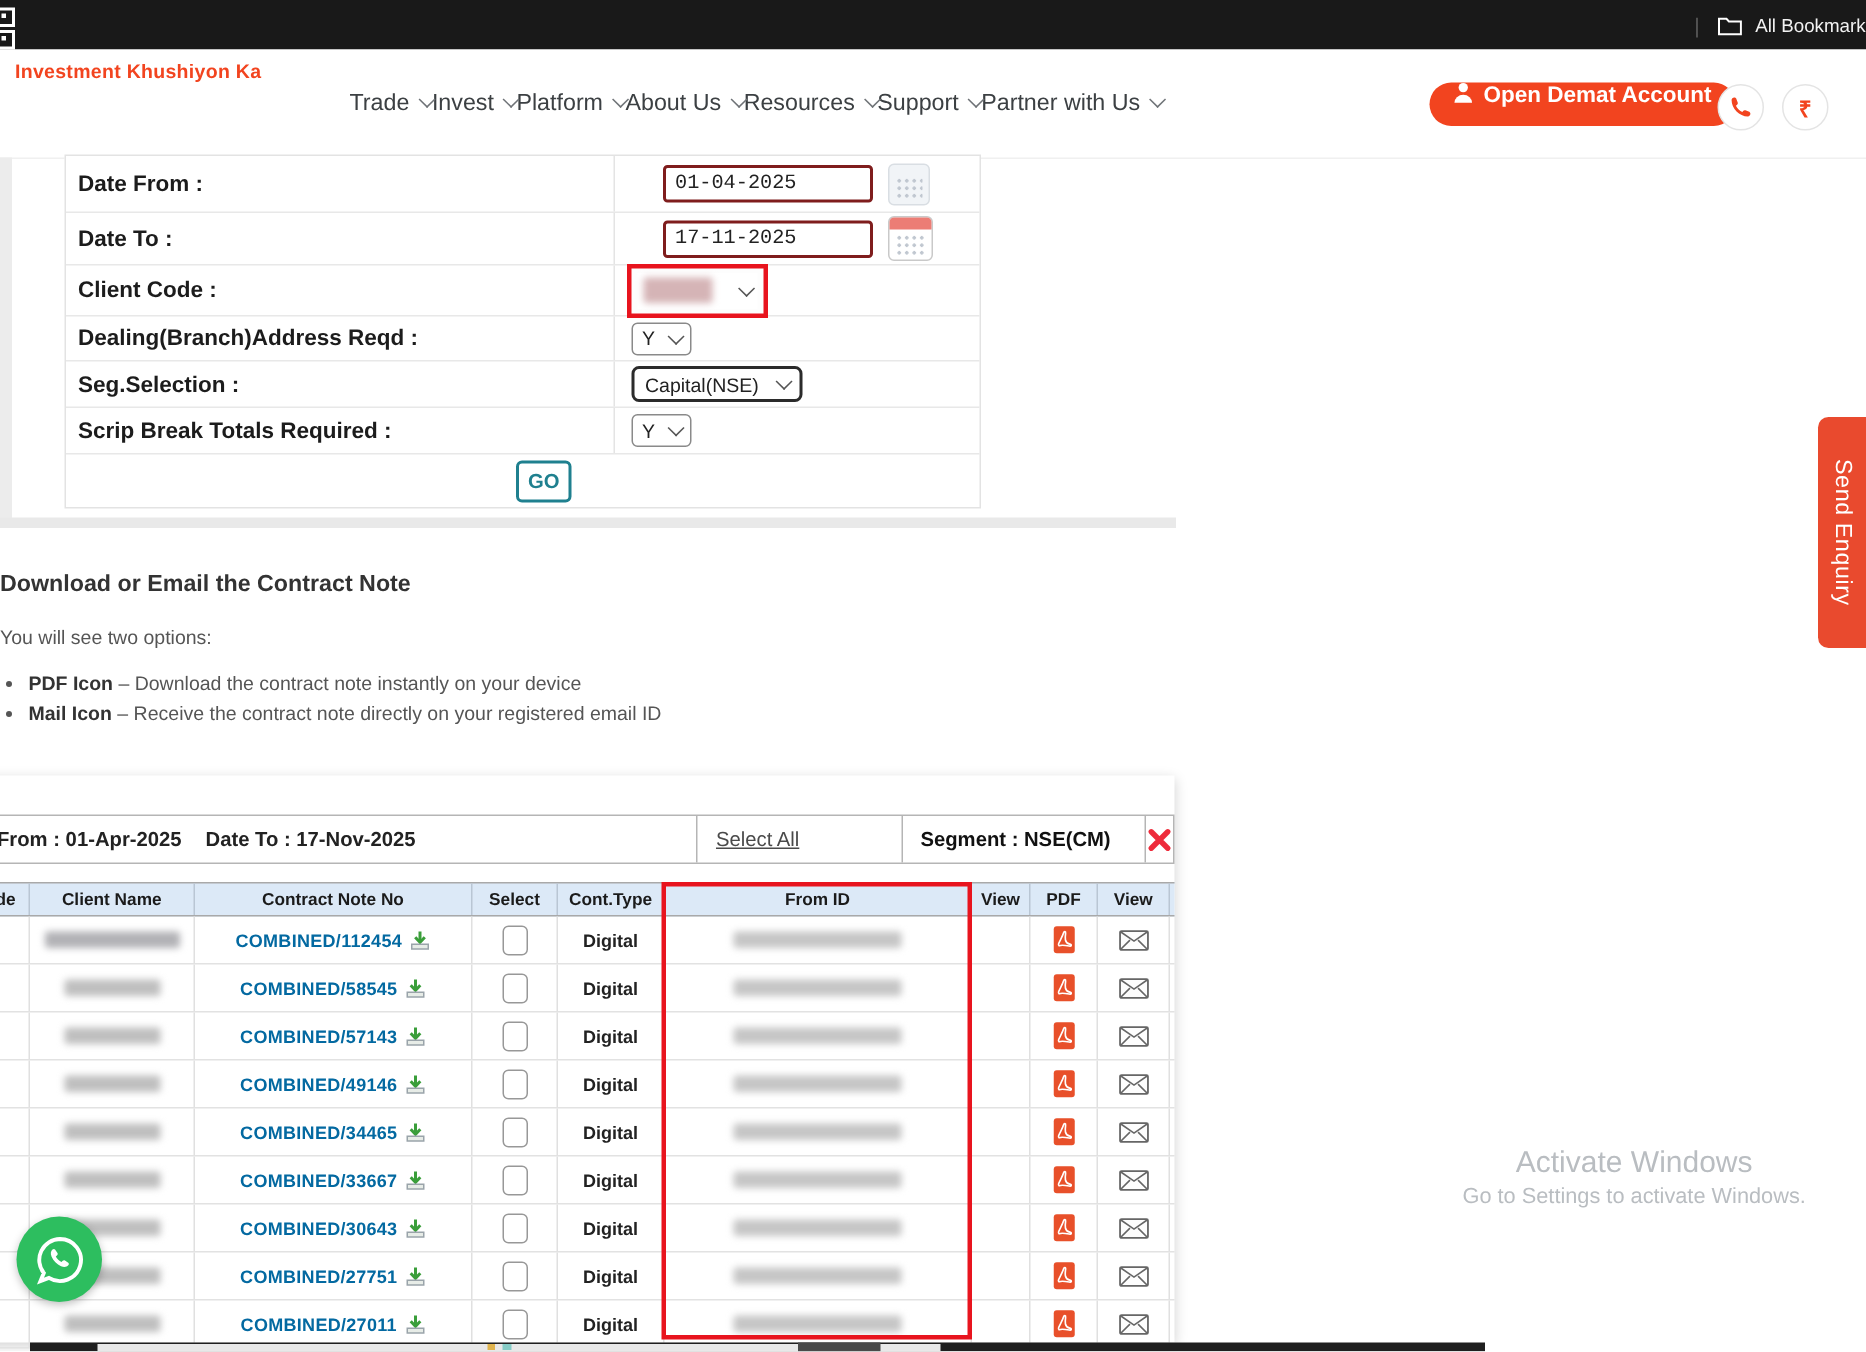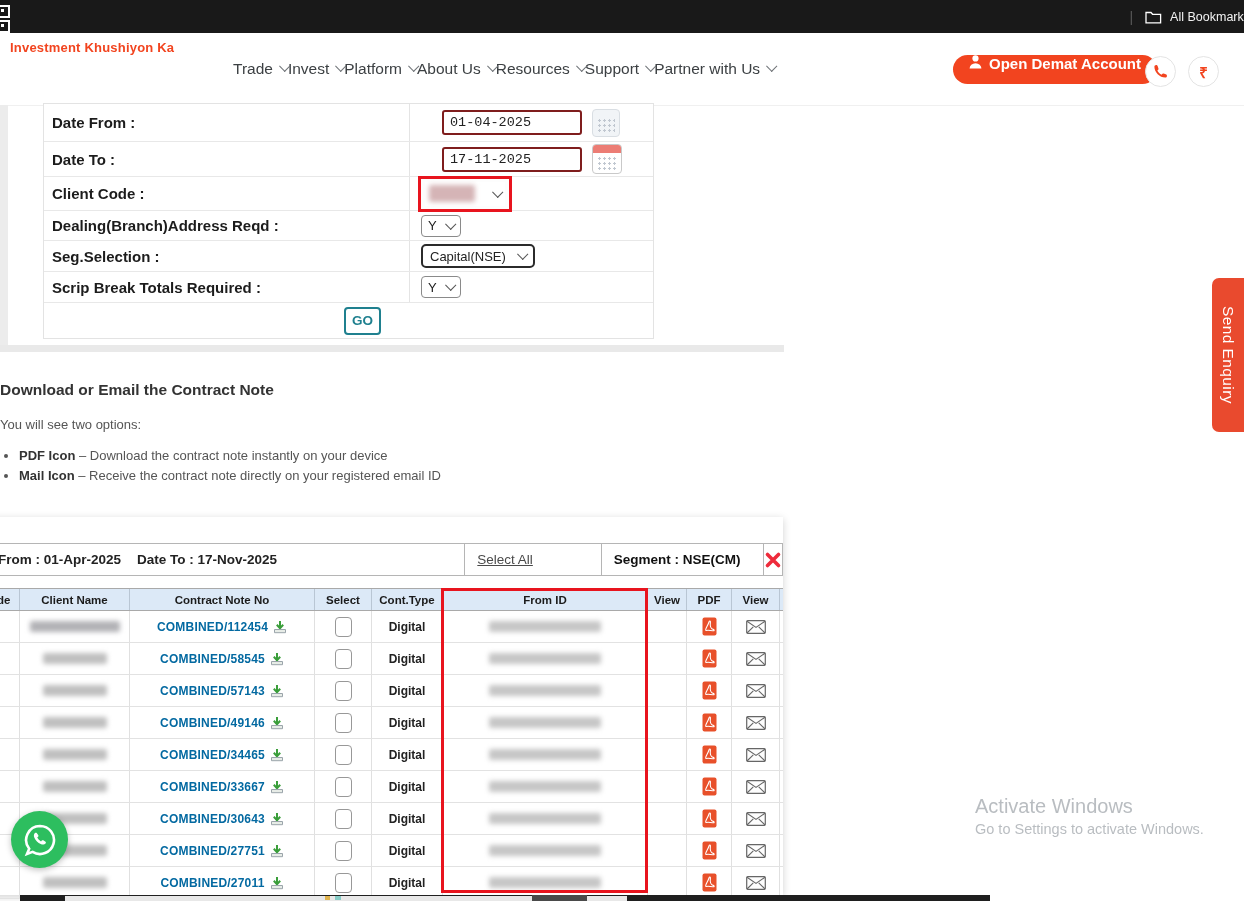--- a/index.html
+++ b/index.html
@@ -103,21 +103,21 @@
   .icon-btn{cursor:pointer;display:inline-flex;}
   .red-overlay{position:absolute;left:503px;top:71px;width:207px;height:305px;border:3px solid #e8141e;
                box-sizing:border-box;pointer-events:none;}
 
   
   .send-enquiry{position:absolute;right:0;top:278px;width:32px;height:154px;background:#e94a2e;border-radius:7px 0 0 7px;
                 color:#fff;font-size:15.5px;writing-mode:vertical-rl;display:flex;align-items:center;justify-content:center;
                 letter-spacing:.4px;cursor:pointer;}
   .whatsapp{position:absolute;left:11px;top:811px;width:57px;height:57px;border-radius:50%;background:#2dbe5f;
             display:flex;align-items:center;justify-content:center;box-shadow:0 2px 6px rgba(0,0,0,.25);cursor:pointer;}
-  .watermark{position:absolute;left:975px;top:795px;color:#b9bdc1;}
+  .watermark{position:absolute;left:975px;top:764px;color:#b9bdc1;text-align:center;}
   .wm1{font-size:20px;}
   .wm2{font-size:14.5px;margin-top:3px;}
 
   
   .bstrip{position:absolute;left:20px;top:895px;width:970px;height:6px;background:#1f1f1f;}
   .bstrip .lightbox{position:absolute;left:45px;top:1px;width:562px;height:5px;background:#e8e8e8;}
   .bstrip .graybox{position:absolute;left:512px;top:0;width:55px;height:6px;background:#4a4a4a;}
   .bstrip .d1{position:absolute;left:305px;top:1px;width:5px;height:4px;background:#e0b44e;}
   .bstrip .d2{position:absolute;left:315px;top:1px;width:6px;height:4px;background:#86ccc6;}
 </style>

